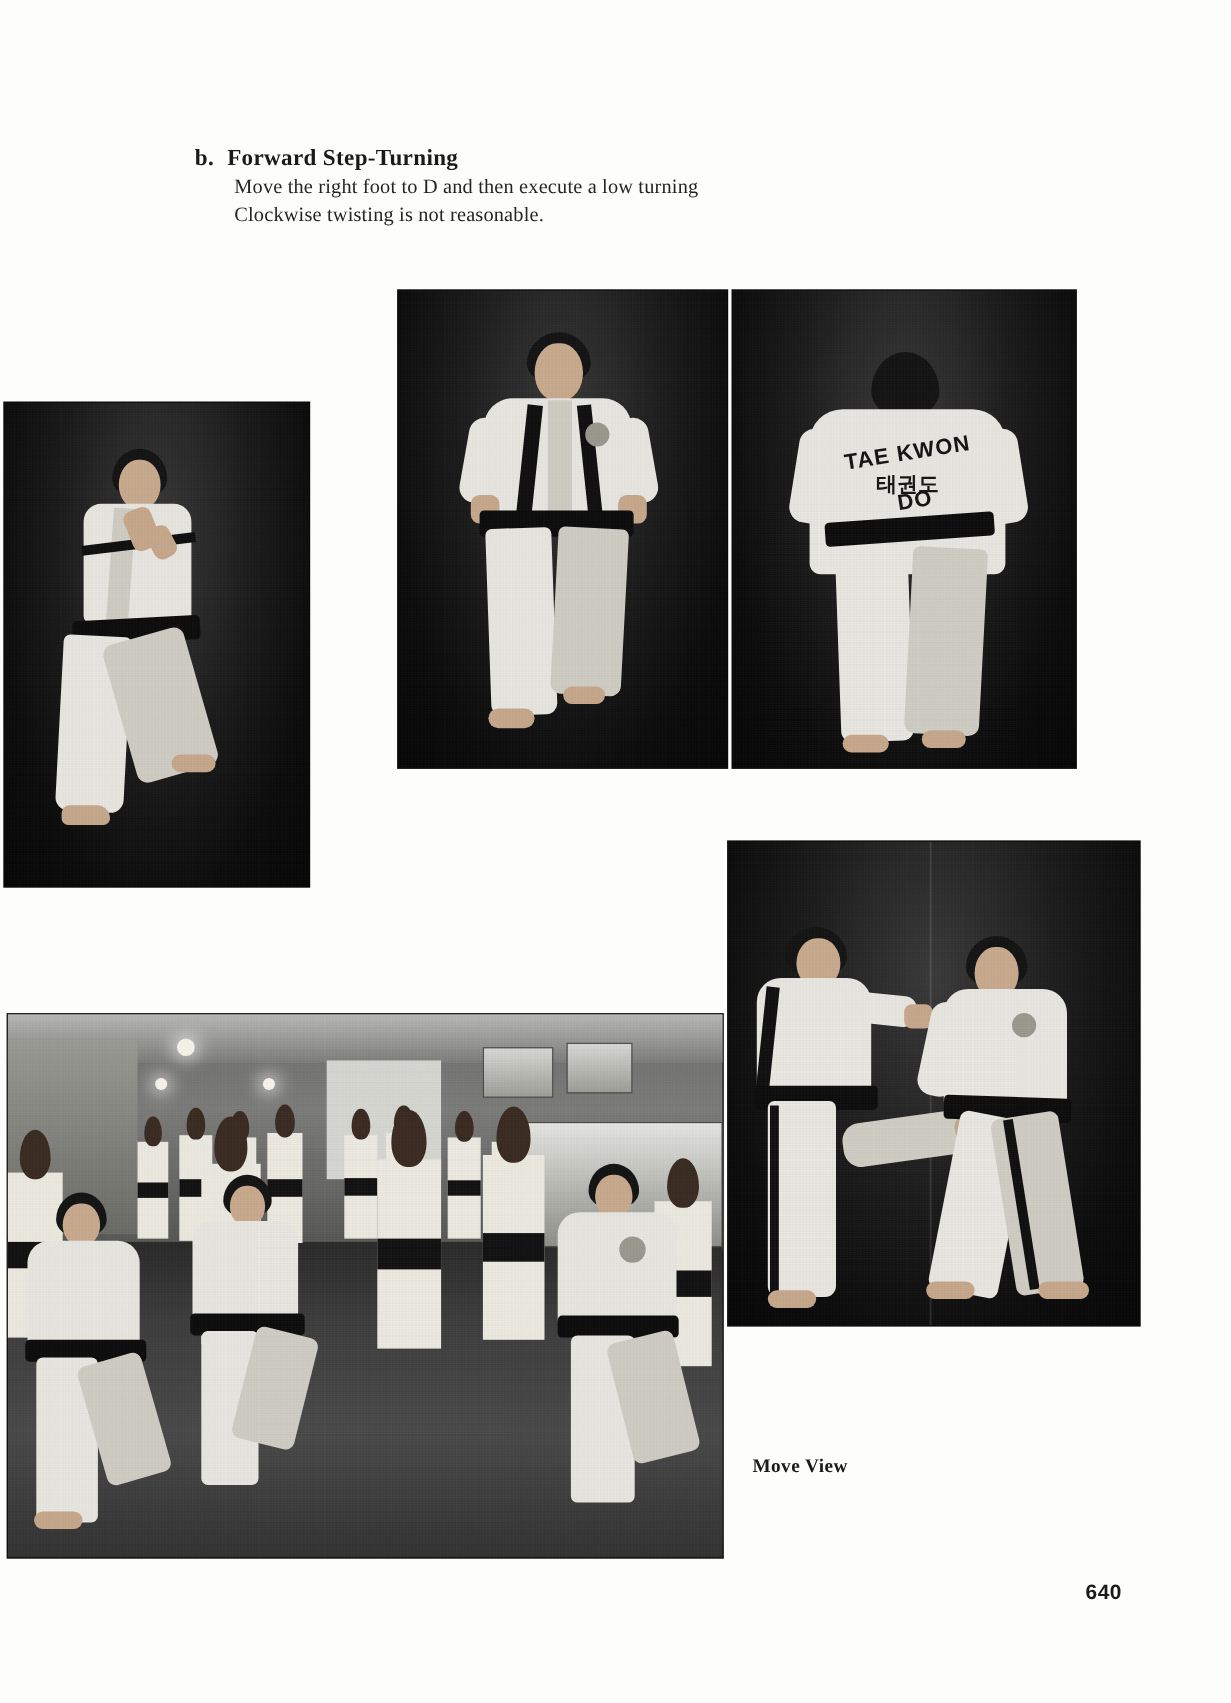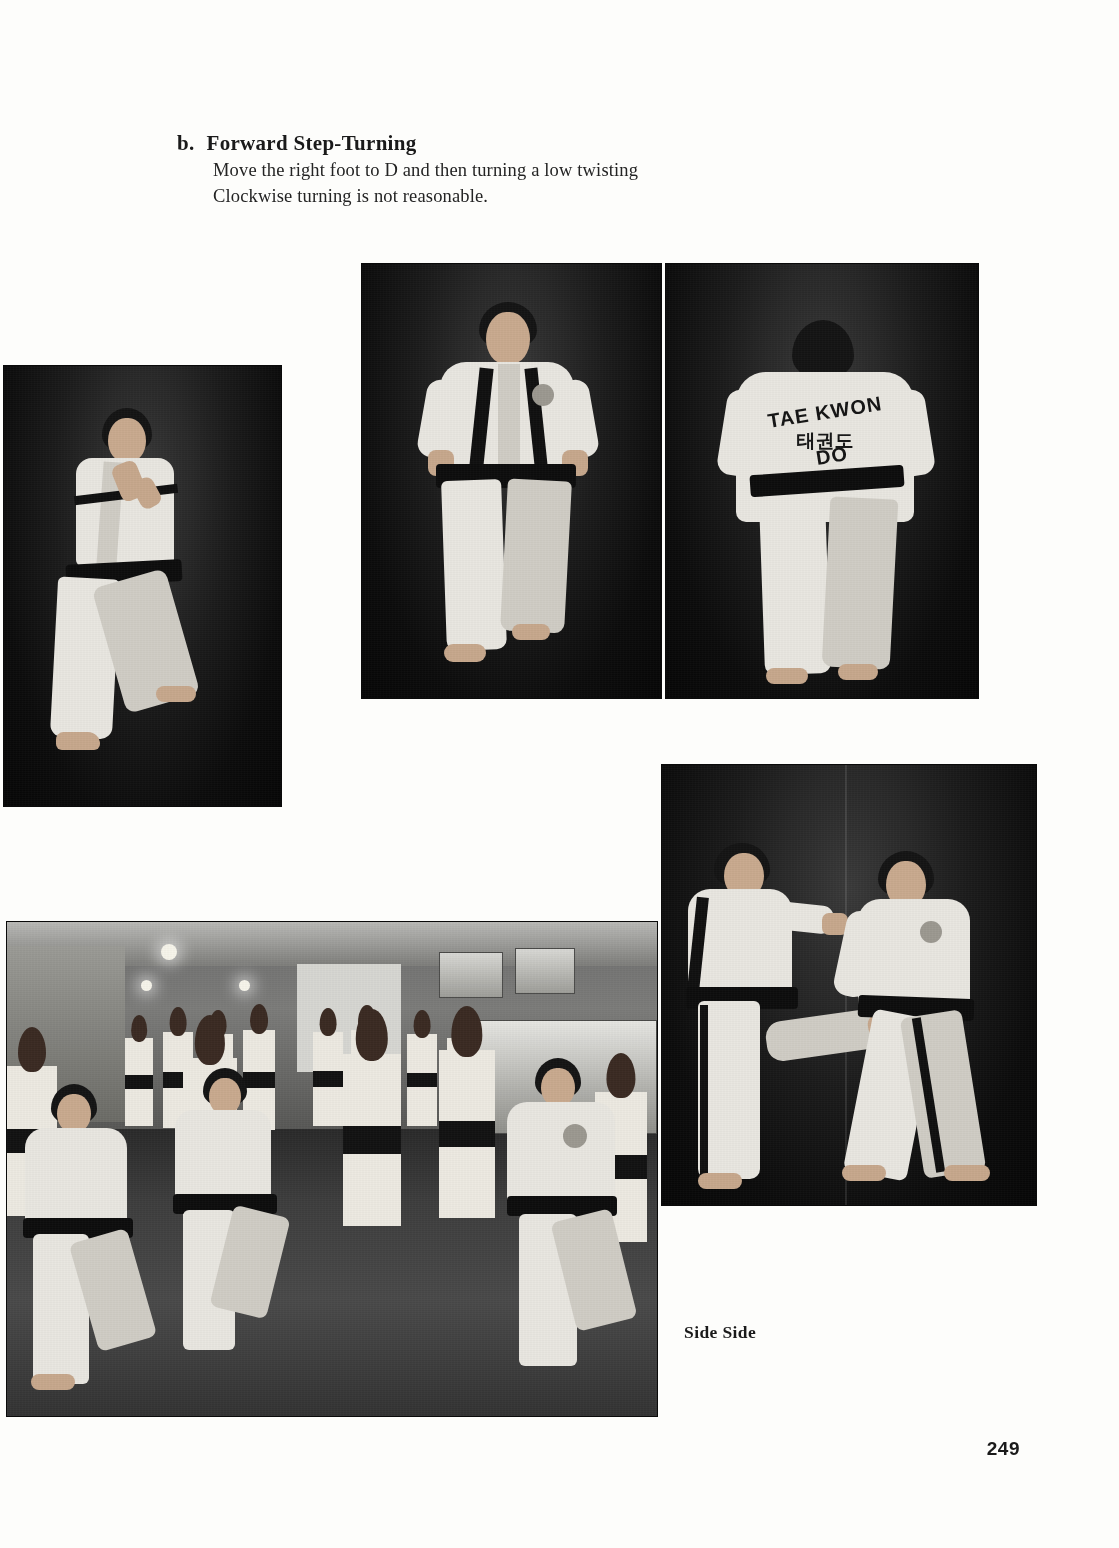--- a/index.html
+++ b/index.html
@@ -181,22 +181,22 @@
 </head>
 <body>
 
 <div class="page">
 
   <h2 class="section-heading">
     <span class="marker">b.</span><span>Forward Step-Turning</span>
   </h2>
 
   <div class="body-text">
-    <span class="line">Move the right foot to D and then turning a low twisting</span>
-    <span class="line">Clockwise turning is not reasonable.</span>
+    <span class="line">Move the right foot to D and then execute a low turning</span>
+    <span class="line">Clockwise twisting is not reasonable.</span>
   </div>
 
   <div class="photo" id="photo-front-stance">
     <div class="bg"></div>
     <div class="fig">
 
       <div class="hair" style="left:98px; top:42px; width:50px; height:44px;"></div>
       <div class="head" style="left:104px; top:52px; width:38px; height:44px;"></div>
 
       <div class="gi" style="left:72px; top:92px; width:98px; height:108px; border-radius:16px 16px 6px 6px;"></div>
@@ -401,17 +401,17 @@
       <div class="gi" style="left:500px; top:180px; width:108px; height:104px; border-radius:20px 20px 6px 6px;"></div>
       <div class="gi dark" style="left:556px; top:202px; width:24px; height:24px; border-radius:50%;"></div>
       <div class="belt" style="left:500px; top:274px; width:110px; height:20px; border-radius:4px;"></div>
       <div class="gi" style="left:512px; top:292px; width:58px; height:152px; border-radius:6px;"></div>
       <div class="gi dim" style="left:556px; top:292px; width:62px; height:112px; border-radius:8px; transform:rotate(-14deg);"></div>
     </div>
 
     <div class="grain"></div>
   </div>
 
-  <div class="caption">Side Side</div>
-
-  <div class="page-number">249</div>
+  <div class="caption">Move View</div>
+
+  <div class="page-number">640</div>
 
 </div>
 
 </body></html>

